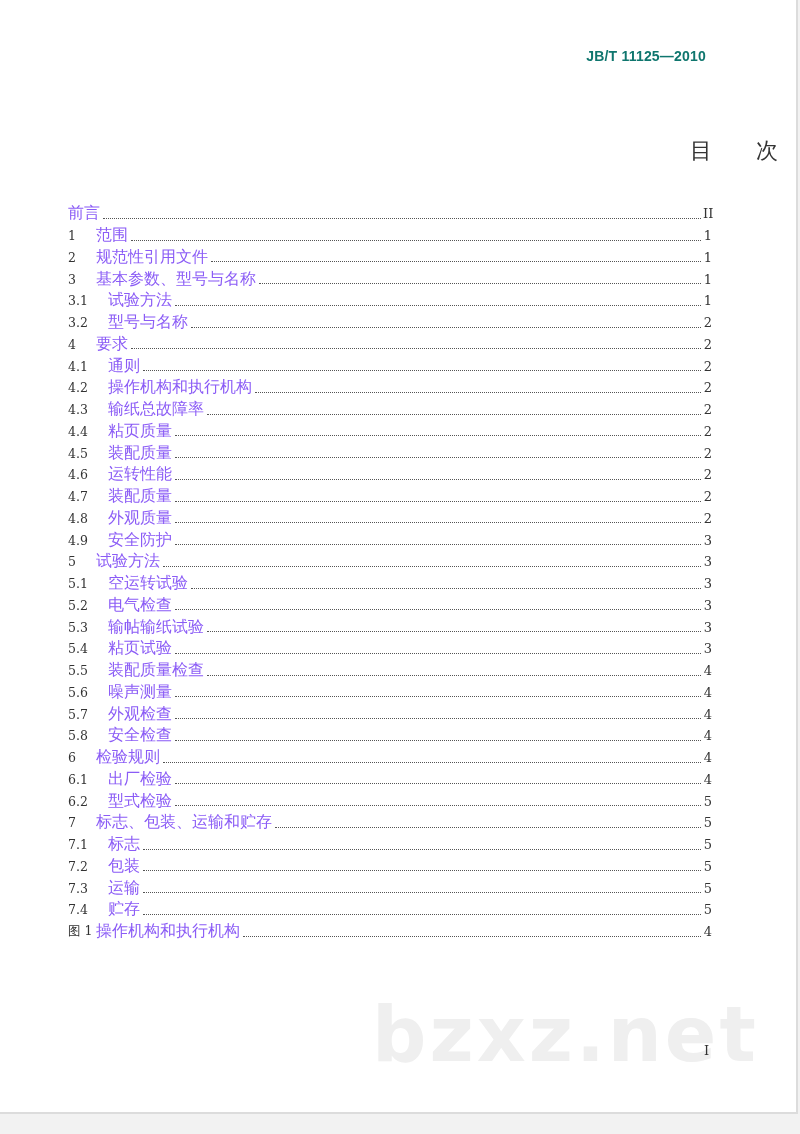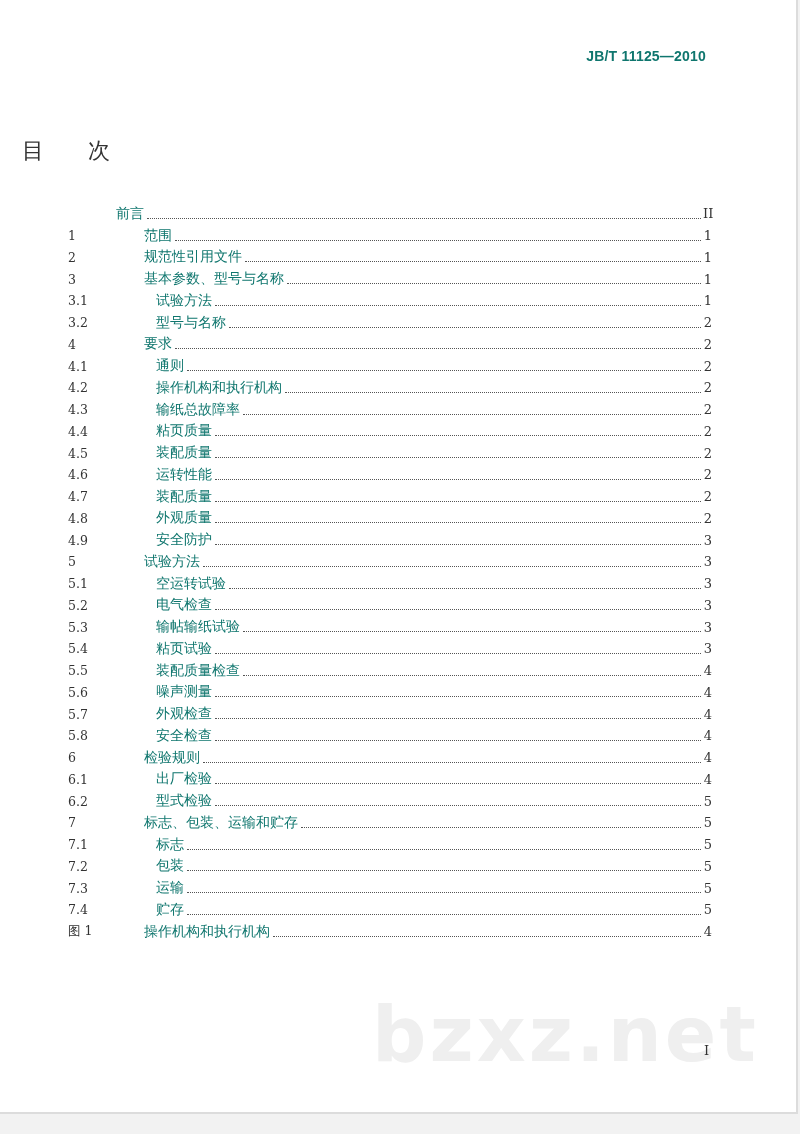--- a/index.html
+++ b/index.html
@@ -10,37 +10,37 @@
   .page {
     position:absolute; left:0; top:0; width:796px; height:1112px; background:#ffffff;
     border-right:2px solid #dcdcdc; border-bottom:2px solid #dcdcdc;
   }
   .std-code {
     position:absolute; right:90px; top:48px;
     font-family:"Liberation Sans","DejaVu Sans", sans-serif; font-weight:bold;
     font-size:14px; color:#0f766e; letter-spacing:0.2px;
   }
   .title {
-    position:absolute; left:0; width:800px; top:136px; text-align:left;
+    position:absolute; left:0; width:800px; top:136px; text-align:right;
     font-family:Liberation Mono, monospace;
     font-size:22px; color:#333; letter-spacing:0;
   }
   .title span { display:inline-block; margin:0 22px; }
   .toc { position:absolute; left:68px; top:203px; width:645px; }
   .row {
     height:21.75px; display:flex; align-items:center; font-size:12.5px; white-space:nowrap;
   }
   .num { flex:0 0 auto; color:#333; }
   .lvl1 .num { width:28px; }
   .lvl2 .num { width:40px; }
   .lvl0 .num { width:0; }
   .fig .num { width:28px; }
   .label {
-    flex:0 0 auto; color:#0f766e;
-    font-family:"DejaVu Sans","Liberation Sans", sans-serif; font-size:14px;margin-left:48px;
+    flex:0 0 auto; color:#8b5cf6;
+    font-family:"DejaVu Sans","Liberation Sans", sans-serif; font-size:16px;
   }
   .lvl2 .label { padding-left:0; }
   .dots {
     flex:1 1 auto; margin:0 2px 0 3px; height:1px; align-self:center; margin-top:8px;
     border-bottom:1.5px dotted #555;
   }
   .page-num { flex:0 0 auto; width:10px; text-align:center; color:#333; font-size:13px; }
   .watermark {
     position:absolute; left:372px; top:990px;
     font-family:"DejaVu Sans","Liberation Sans", sans-serif; font-weight:bold;

